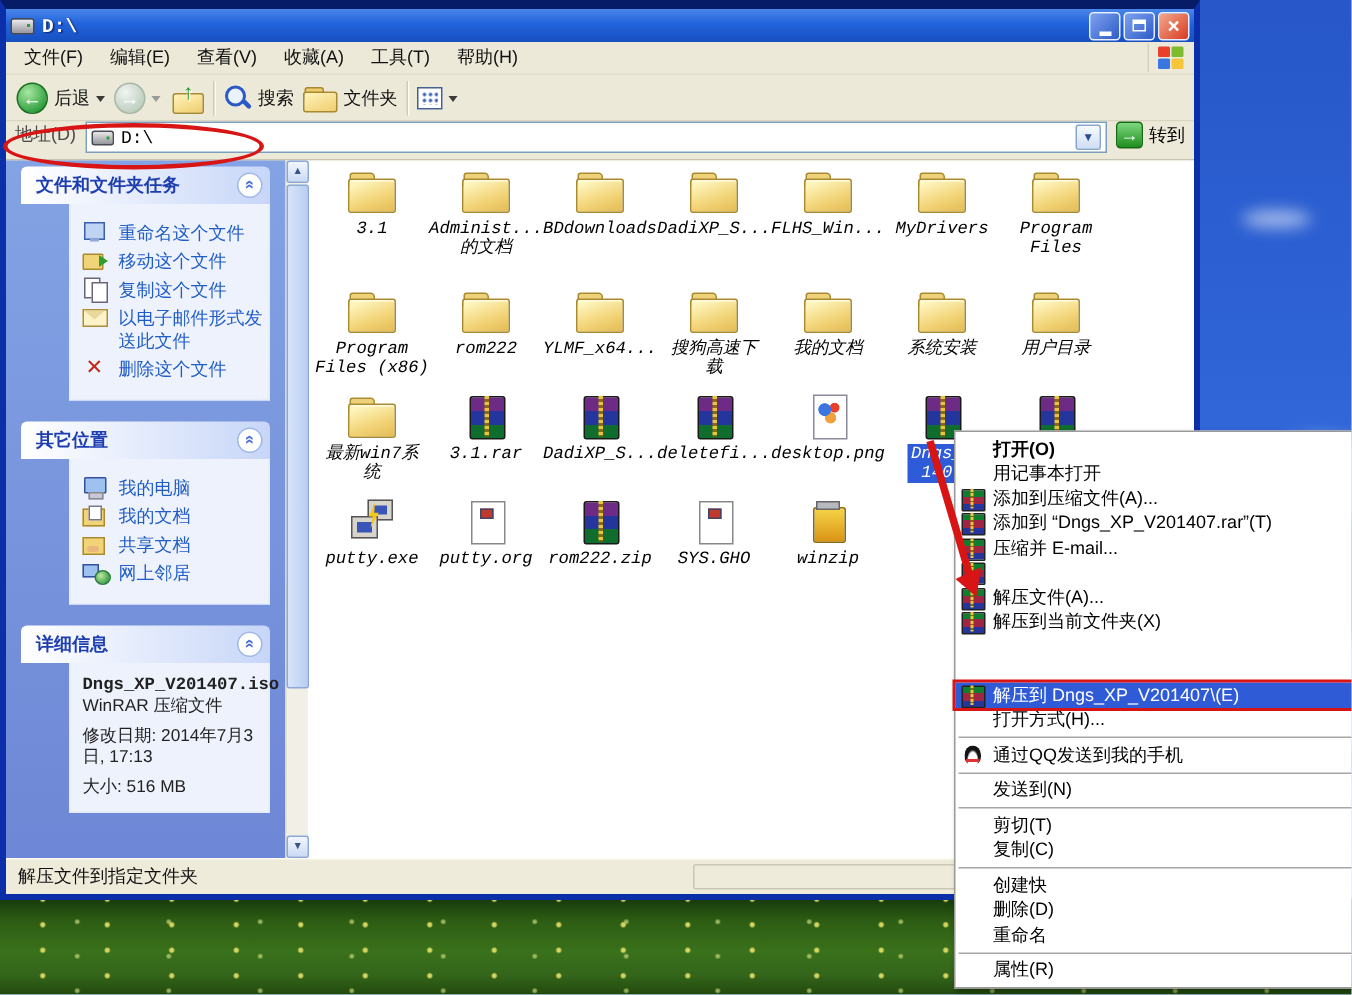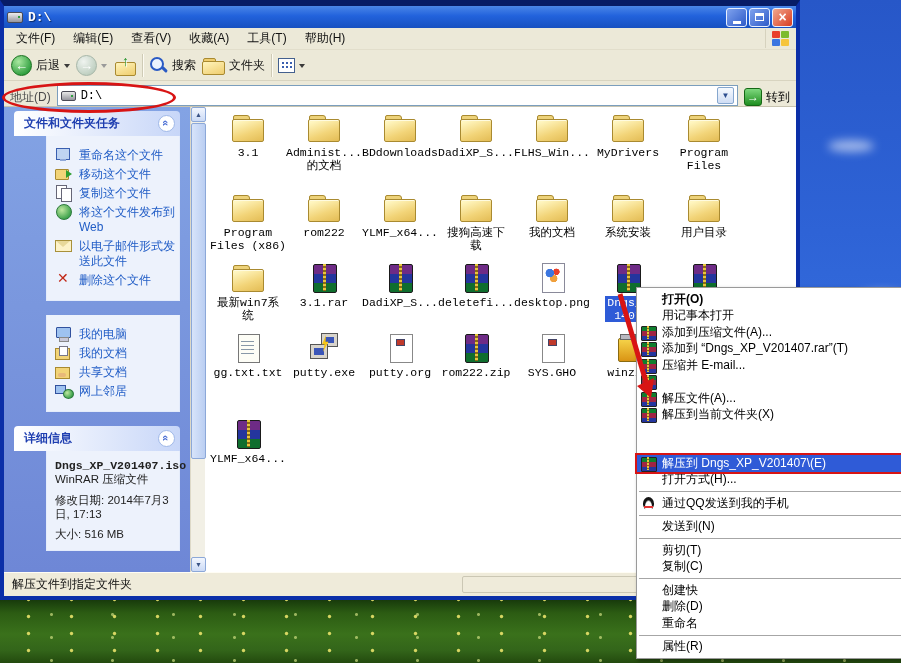--- a/index.html
+++ b/index.html
@@ -50,21 +50,21 @@
   .tb-search{width:19px;height:19px;position:relative;}
   .tb-search::before{content:"";position:absolute;left:1px;top:1px;width:10px;height:10px;border:2px solid #2A5AC4;border-radius:50%;background:#EAF2FE;}
   .tb-search::after{content:"";position:absolute;left:12px;top:12px;width:7px;height:3px;background:#2A5AC4;transform:rotate(45deg);border-radius:2px;}
   .tb-folders{width:23px;height:17px;position:relative;}
   .tb-folders::before{content:"";position:absolute;left:1px;top:1px;width:11px;height:6px;background:#EFCD6E;border:1px solid #A98A30;border-radius:2px 2px 0 0;}
   .tb-folders::after{content:"";position:absolute;left:0;top:4px;width:21px;height:12px;background:linear-gradient(160deg,#FFF4BC,#EFCD6E);border:1px solid #A98A30;border-radius:2px;}
   .tb-views{width:17px;height:15px;border:1px solid #44608E;background:#fff;position:relative;}
   .tb-views::after{content:"";position:absolute;inset:2px;background-image:radial-gradient(#3A5FB0 1px,transparent 1.2px);background-size:4px 4px;}
   .tsep{width:1px;height:23px;background:#CFCBB6;box-shadow:1px 0 0 #FDFBF2;}
 
-  .addressbar{height:26px;flex:none;display:flex;align-items:flex-end;gap:6px;padding:0 6px;background:#ECE9D8;border-bottom:1px solid #C8C4B0;}
+  .addressbar{height:26px;flex:none;display:flex;align-items:flex-start;gap:6px;padding:0 6px;background:#ECE9D8;border-bottom:1px solid #C8C4B0;}
   .addr-label{font-size:12px;color:#4A4A4A;}
   .addr-box{flex:1;height:21px;background:#fff;border:1px solid #7B9EBD;display:flex;align-items:center;gap:5px;padding:0 3px;}
   .ad-drive{width:15px;height:10px;flex:none;background:linear-gradient(180deg,#E8E8E8,#96969E);border:1px solid #4A4A55;border-radius:2px;position:relative;}
   .ad-drive::after{content:"";position:absolute;right:2px;top:3px;width:2px;height:2px;background:#2F9E3F;}
   .addr-val{font-size:12px;}
   .addr-drop{margin-left:auto;width:17px;height:17px;background:linear-gradient(180deg,#F6FAFE,#CFDDF4);border:1px solid #86A7CE;border-radius:2px;display:flex;align-items:center;justify-content:center;font-size:8px;color:#2C4D8E;}
   .go-btn{display:flex;align-items:center;gap:4px;font-size:12px;}
   .go-icon{width:18px;height:18px;border-radius:3px;background:linear-gradient(180deg,#7ED87E,#1F8E1F);border:1px solid #156815;color:#fff;font-weight:bold;display:flex;align-items:center;justify-content:center;}
 
   
@@ -101,21 +101,21 @@
   .d-name{font-weight:bold;font-size:11.5px;}
   .d-line{margin-top:6px;line-height:14px;}
 
   .sbar{width:15px;flex:none;background:#F2F0E6;position:relative;border-left:1px solid #DDD9C8;}
   .sb-btn{position:absolute;left:0;width:15px;height:15px;background:linear-gradient(180deg,#F2F6FE,#CBDAF6);border:1px solid #8CA8D8;border-radius:2px;color:#3A5385;font-size:7px;display:flex;align-items:center;justify-content:center;}
   .sb-up{top:0;}
   .sb-down{bottom:0;}
   .sb-thumb{position:absolute;left:0;top:16px;width:15px;height:336px;background:linear-gradient(90deg,#D8E4FA,#BACEF2);border:1px solid #8CA8D8;border-radius:2px;}
 
   .files{flex:1;background:#fff;overflow:hidden;}
-  .fgrid{display:grid;grid-template-columns:repeat(7,76px);grid-template-rows:80px 70px 70px 86px 62px;padding:6px 0 0 5px;justify-content:start;}
+  .fgrid{display:grid;grid-template-columns:repeat(7,76px);grid-template-rows:80px 70px 70px 86px 62px;padding:6px 0 0 5px;justify-content:start;font-style:italic;}
   .fcell{display:flex;flex-direction:column;align-items:center;gap:3px;cursor:pointer;}
   .flabel{font-family:"Liberation Mono","DejaVu Sans Mono",monospace;font-size:11.5px;line-height:13px;text-align:center;white-space:pre-line;color:#000;}
   .fcell.sel .flabel{background:#2E5BD7;color:#fff;padding:0 2px;}
   .fcell.empty{visibility:hidden;}
   .fi{display:block;width:36px;height:30px;position:relative;}
   .fi::before,.fi::after{position:absolute;}
   .fx{display:none;position:absolute;}
   .fcell.folder .fi::before{content:"";left:3px;top:2px;width:15px;height:7px;background:#EDD27A;border:1px solid #A98A30;border-radius:2px 3px 0 0;}
   .fcell.folder .fi::after{content:"";left:2px;top:6px;width:30px;height:21px;background:linear-gradient(160deg,#FFF6C0 10%,#F2D478 60%,#E3BC55);border:1px solid #A98A30;border-radius:2px;box-shadow:inset 0 1px 0 #FFFBE0;}
   .fcell.rar .fi::after{content:"";left:7px;top:1px;width:22px;height:27px;background:linear-gradient(180deg,#6E2B86 0 9px,#24359E 9px 18px,#0F6E2E 18px 27px);border:1px solid #1A1A1A;border-radius:2px;}
@@ -259,38 +259,38 @@
             <div class="s-item si-move">
               <span class="si"></span>
               <span class="s-label">移动这个文件</span>
             </div>
 
             <div class="s-item si-copy">
               <span class="si"></span>
               <span class="s-label">复制这个文件</span>
             </div>
 
-            <div class="s-item si-publish">
-              <span class="si"></span>
-              <span class="s-label">将这个文件发布到 Web</span>
-            </div>
 
             <div class="s-item si-email">
               <span class="si"></span>
               <span class="s-label">以电子邮件形式发送此文件</span>
             </div>
 
             <div class="s-item si-delete">
               <span class="si"></span>
               <span class="s-label">删除这个文件</span>
             </div>
           </div>
       </div>
 
       <div class="panel">
+        <div class="p-head">
+          <span>其它位置</span>
+          <span class="chev"></span>
+        </div>
         <div class="p-body">
 
             <div class="s-item si-computer">
               <span class="si"></span>
               <span class="s-label">我的电脑</span>
             </div>
 
             <div class="s-item si-mydocs">
               <span class="si"></span>
               <span class="s-label">我的文档</span>
@@ -438,26 +438,20 @@
             <span class="fi"></span>
             <span class="flabel">Dngs_X
 1407</span>
           </div>
 
           <div class="fcell rar">
             <span class="fi"></span>
             <span class="flabel"></span>
           </div>
 
-          <div class="fcell text">
-            <span class="fi">
-              <i class="fx"></i>
-            </span>
-            <span class="flabel">gg.txt.txt</span>
-          </div>
 
           <div class="fcell exe">
             <span class="fi">
               <i class="fx"></i>
             </span>
             <span class="flabel">putty.exe</span>
           </div>
 
           <div class="fcell doc">
             <span class="fi">

